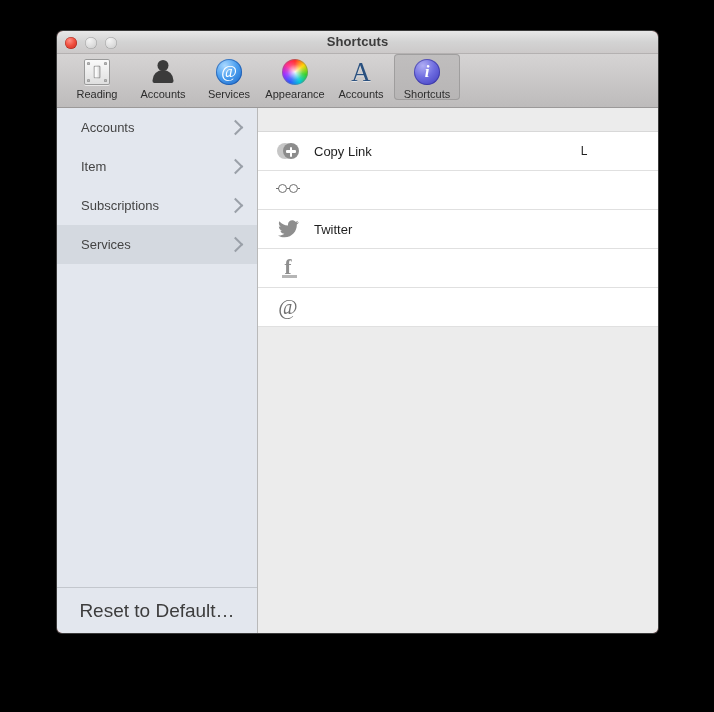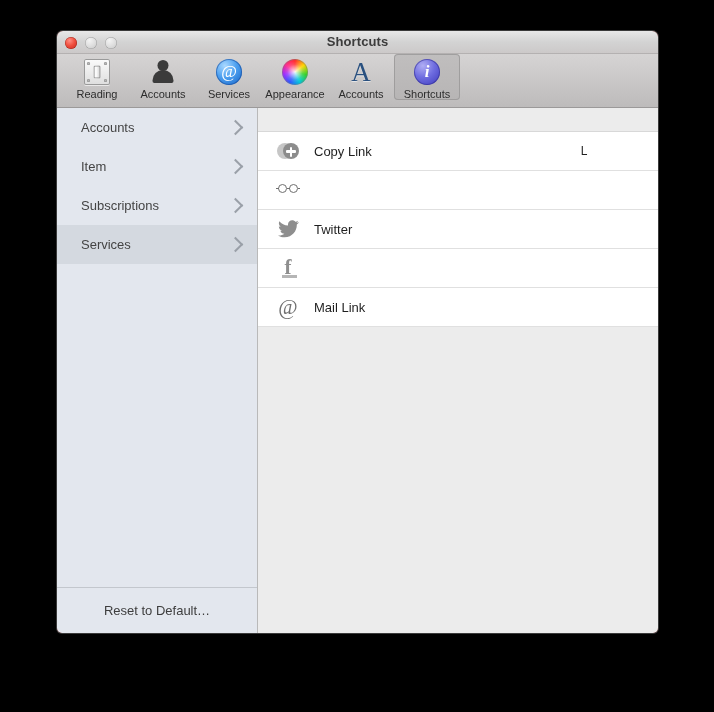--- a/index.html
+++ b/index.html
@@ -210,21 +210,21 @@
   #sidebar-footer {
     position: absolute;
     left: 0; right: 0; bottom: 0;
     height: 45px;
     border-top: 1px solid #c3c7cd;
     display: flex;
     align-items: center;
     justify-content: center;
   }
   #reset-btn {
-    font-size: 13px;
+    font-size: 19px;
     color: #3d3d3d;
     cursor: default;
   }
 
   
   #detail {
     flex: 1;
     background: #ececec;
     position: relative;
   }
@@ -499,21 +499,20 @@
           <div class="row-icon">
             <span class="g-fb">f</span>
           </div>
           <div class="row-key"></div>
         </div>
 
         <div class="row">
           <div class="row-icon">
             <span class="g-at">@</span>
           </div>
-          <div class="row-label">Mail Link</div>
           <div class="row-key"></div>
         </div>
 
 
       </div>
     </div>
 
   </div>
 </div>
 

